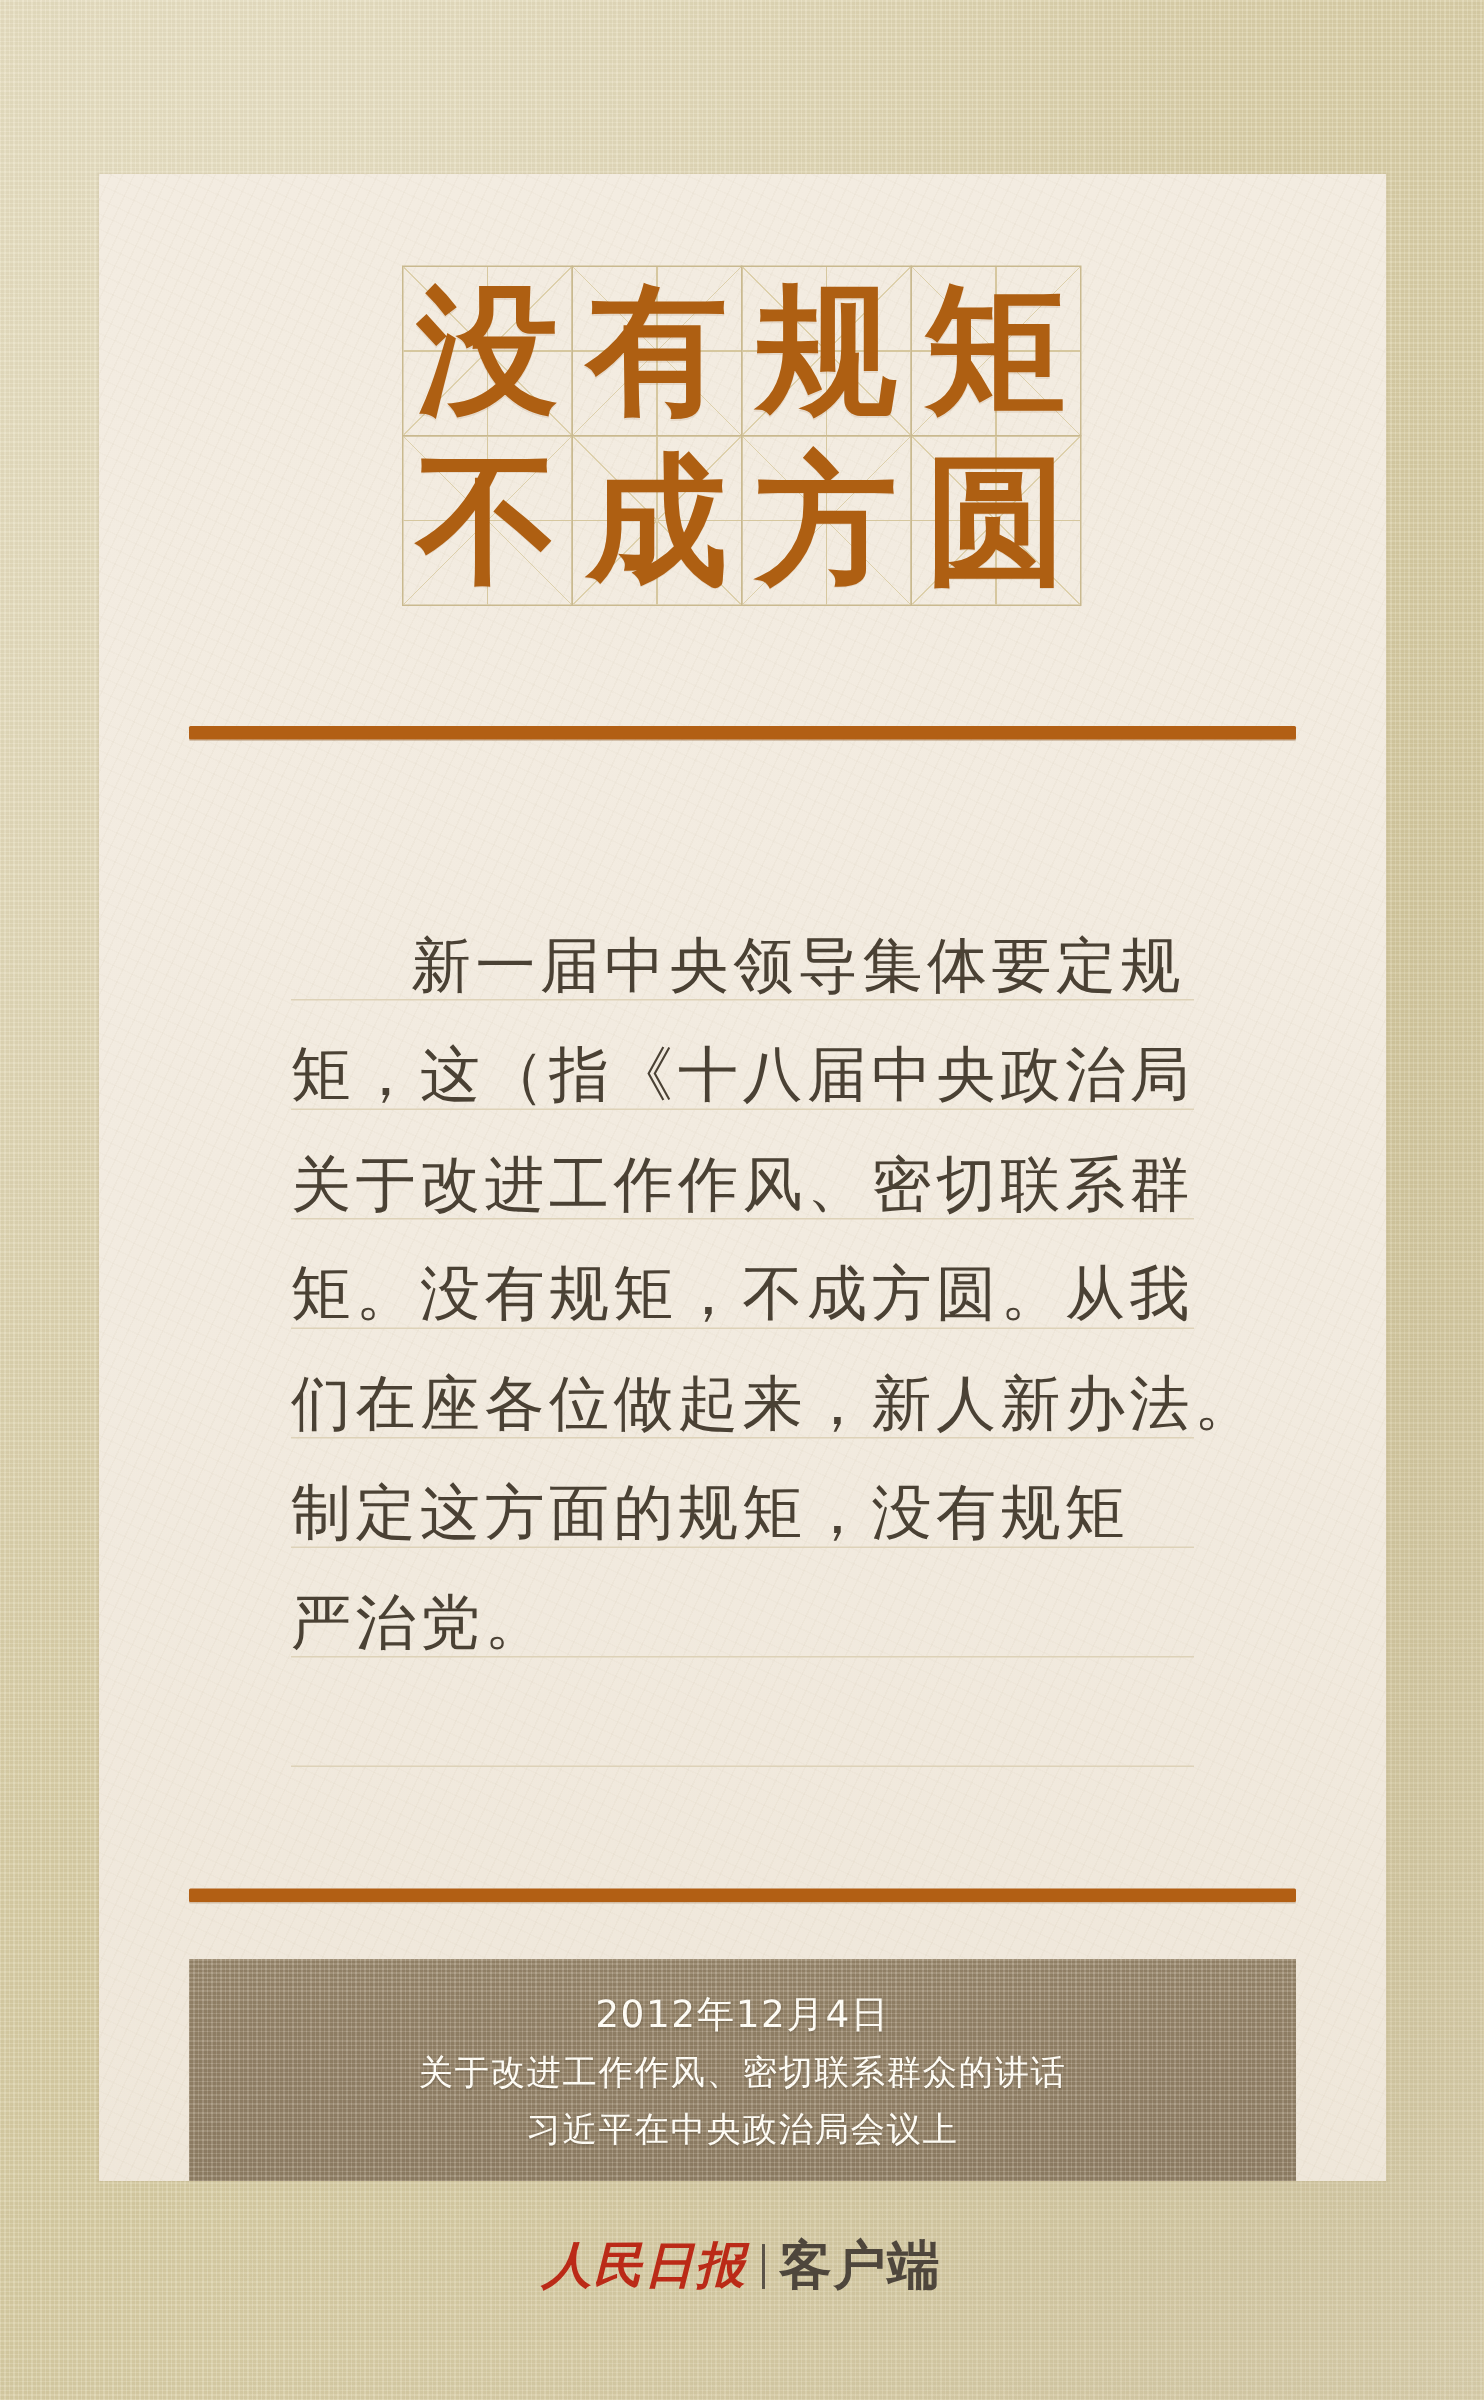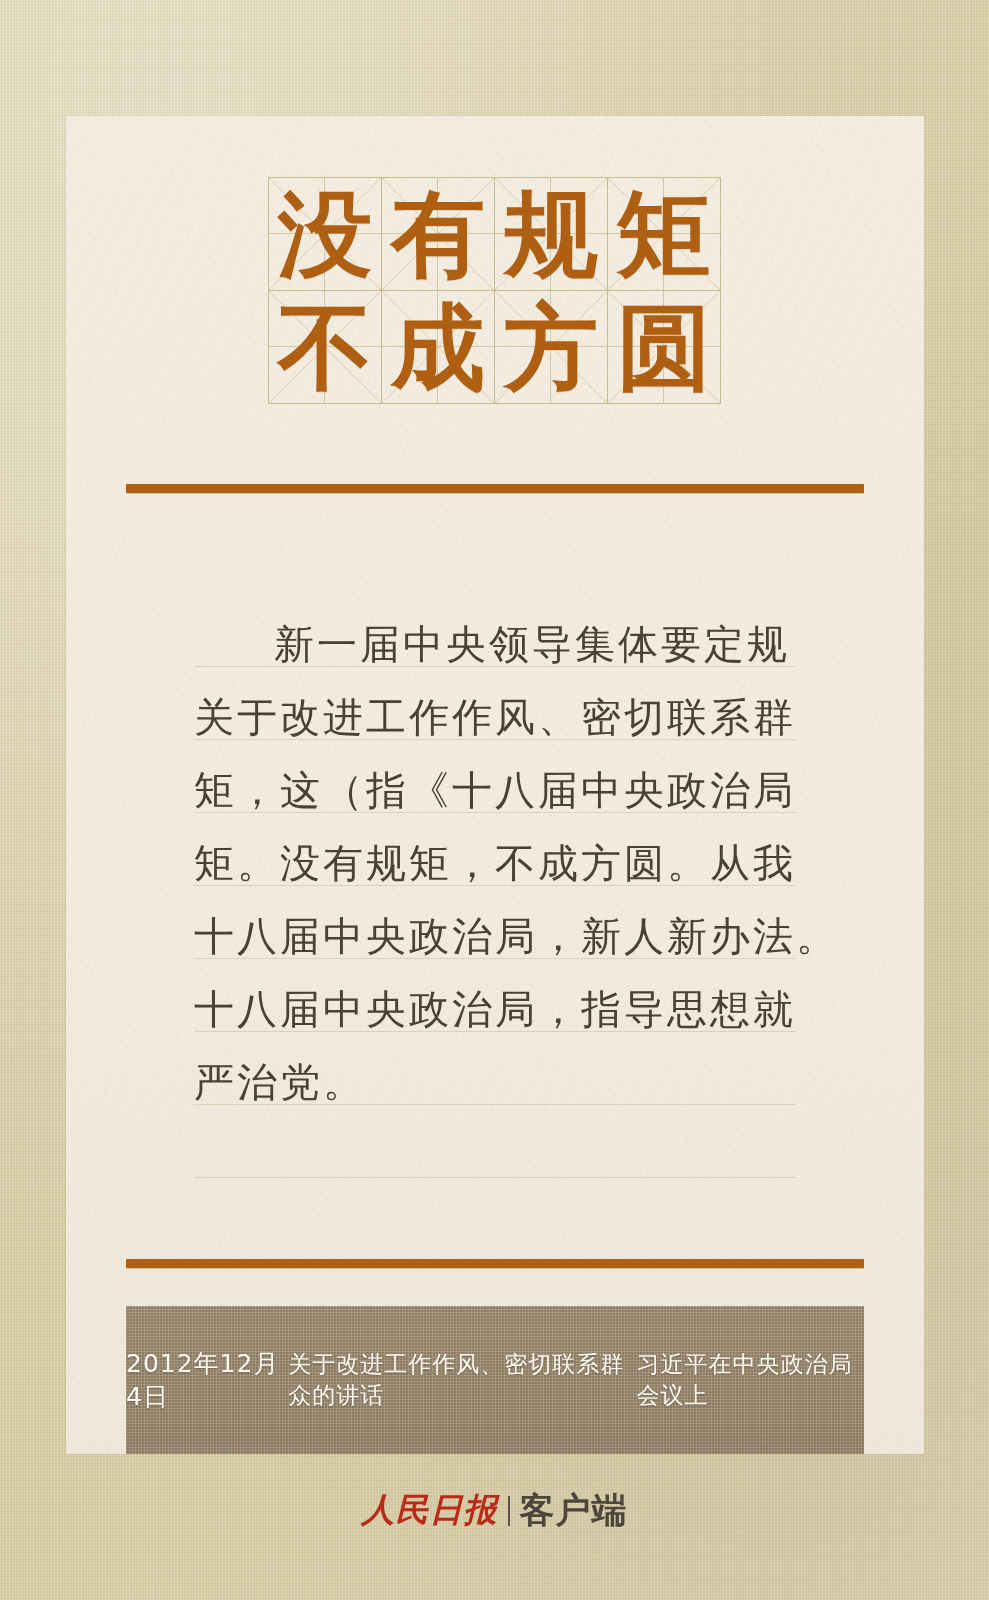--- a/index.html
+++ b/index.html
@@ -145,20 +145,21 @@
     left: 60px;
     top: 1190px;
     width: 738px;
     height: 148px;
     box-sizing: border-box;
     background:
       repeating-linear-gradient(0deg, rgba(255,255,255,0.08) 0px, rgba(255,255,255,0.08) 1px, rgba(60,45,25,0.10) 1px, rgba(60,45,25,0.10) 3px),
       repeating-linear-gradient(90deg, rgba(255,255,255,0.10) 0px, rgba(255,255,255,0.10) 1px, rgba(60,45,25,0.10) 1px, rgba(60,45,25,0.10) 3px),
       linear-gradient(180deg, #a39277 0%, #9d8c72 100%);
     display: flex;
+    flex-direction: column;
     align-items: center;
     justify-content: center;
     gap: 7px;
   }
   .attrib .line {
     font-family: "DejaVu Sans", "Liberation Sans", sans-serif;
     color: #fdfbf4;
     font-size: 23px;
     letter-spacing: 1px;
     text-shadow: 0 1px 2px rgba(40,30,15,0.35);
@@ -240,33 +241,33 @@
     </div>
 
     <div class="rule top"></div>
     <div class="rule bottom"></div>
 
     <div class="body-area">
       <div class="body-line indent">
         <span class="txt">新一届中央领导集体要定规</span>
       </div>
       <div class="body-line">
+        <span class="txt">矩，这（指《十八届中央政治局</span>
+      </div>
+      <div class="body-line">
         <span class="txt">关于改进工作作风、密切联系群</span>
       </div>
       <div class="body-line">
-        <span class="txt">矩，这（指《十八届中央政治局</span>
-      </div>
-      <div class="body-line">
         <span class="txt">矩。没有规矩，不成方圆。从我</span>
       </div>
       <div class="body-line">
-        <span class="txt">十八届中央政治局，新人新办法。</span>
-      </div>
-      <div class="body-line">
-        <span class="txt">十八届中央政治局，指导思想就</span>
+        <span class="txt">们在座各位做起来，新人新办法。</span>
+      </div>
+      <div class="body-line">
+        <span class="txt">制定这方面的规矩，没有规矩</span>
       </div>
       <div class="body-line">
         <span class="txt">严治党。</span>
       </div>
       <div class="body-line">
         <span class="txt"></span>
       </div>
     </div>
 
     <div class="attrib">

